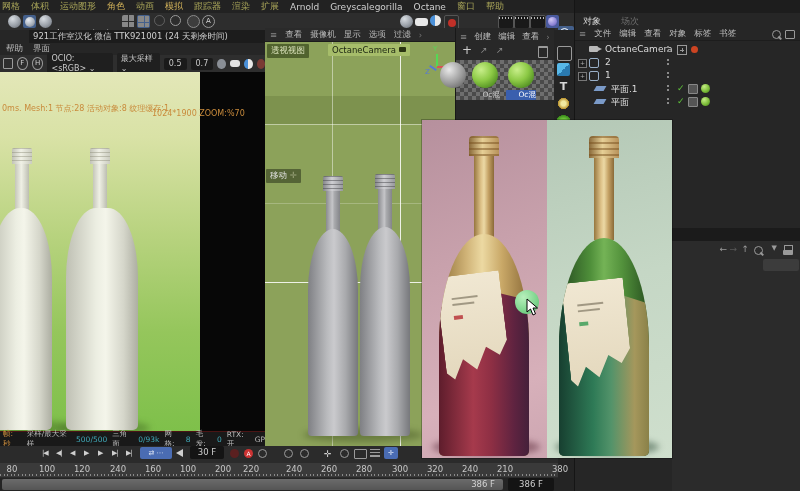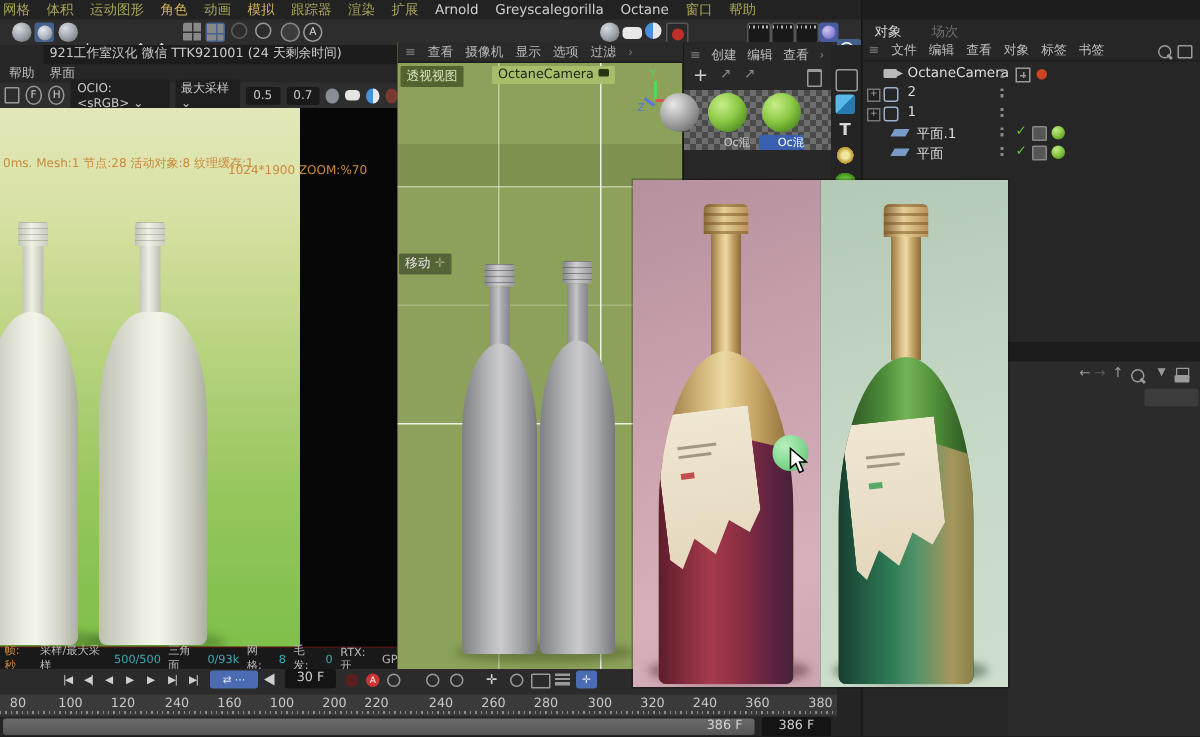--- a/index.html
+++ b/index.html
@@ -380,22 +380,22 @@
       <span class="rtick" style="left:142px">160</span>
       <span class="rtick" style="left:177px">100</span>
       <span class="rtick" style="left:212px">200</span>
       <span class="rtick" style="left:240px">220</span>
       <span class="rtick" style="left:283px">240</span>
       <span class="rtick" style="left:318px">260</span>
       <span class="rtick" style="left:353px">280</span>
       <span class="rtick" style="left:389px">300</span>
       <span class="rtick" style="left:424px">320</span>
       <span class="rtick" style="left:459px">240</span>
-      <span class="rtick" style="left:494px">360</span>
-      <span class="rtick" style="left:536px">380</span>
+      <span class="rtick" style="left:494px">210</span>
+      <span class="rtick" style="left:549px">380</span>
     </div>
     <div class="range">
       <div class="rbar">
           <span>386 F</span>
         </div>
       <div class="framebox" style="left:508px;top:0;width:46px;height:13px">386 F</div>
     </div>
   </div>
 
   <div class="ab overlay">

